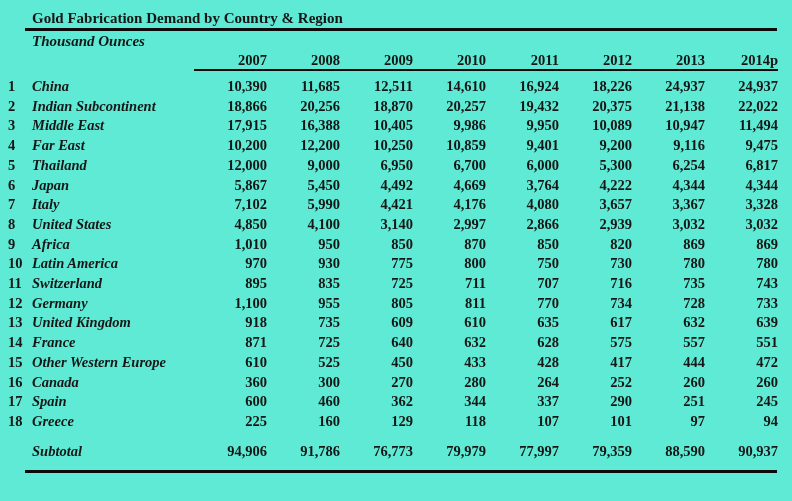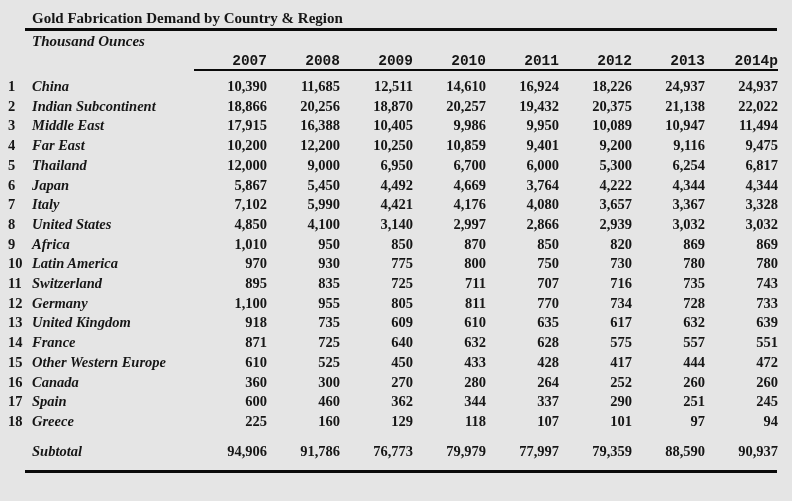--- a/index.html
+++ b/index.html
@@ -1,20 +1,20 @@
 <!DOCTYPE html>
 <html><head>
 <meta charset="utf-8">
 <style>
   html, body { margin: 0; padding: 0; background: #ffffff; }
   .page {
     position: relative;
     width: 792px;
     height: 501px;
-    background: #e5e5e5;
+    background: #5eead4;
     font-family: "Liberation Serif", "DejaVu Serif", serif;
     font-weight: 700;
     color: #161616;
     overflow: hidden;
   }
   .title {
     position: absolute;
     left: 32px;
     top: 9px;
     font-size: 15px;
@@ -53,21 +53,21 @@
     font-size: 14.5px;
     font-weight: 700;
     white-space: nowrap;
     overflow: visible;
   }
   thead th {
     height: 19px;
     vertical-align: bottom;
     text-align: right;
   }
-  thead th.val { border-bottom: 2.5px solid #0a0a0a; font-family: Liberation Mono, monospace; }
+  thead th.val { border-bottom: 2.5px solid #0a0a0a; }
   tbody td, tfoot td {
     height: 19.7px;
     line-height: 19.7px;
   }
   tbody tr:first-child td { padding-top: 6px; }
   td.num  { text-align: left; }
   td.name { text-align: left; font-style: italic; }
   td.val, th.val { text-align: right; }
   tfoot td { padding-top: 10px; margin-top: 19px; }
 </style>

